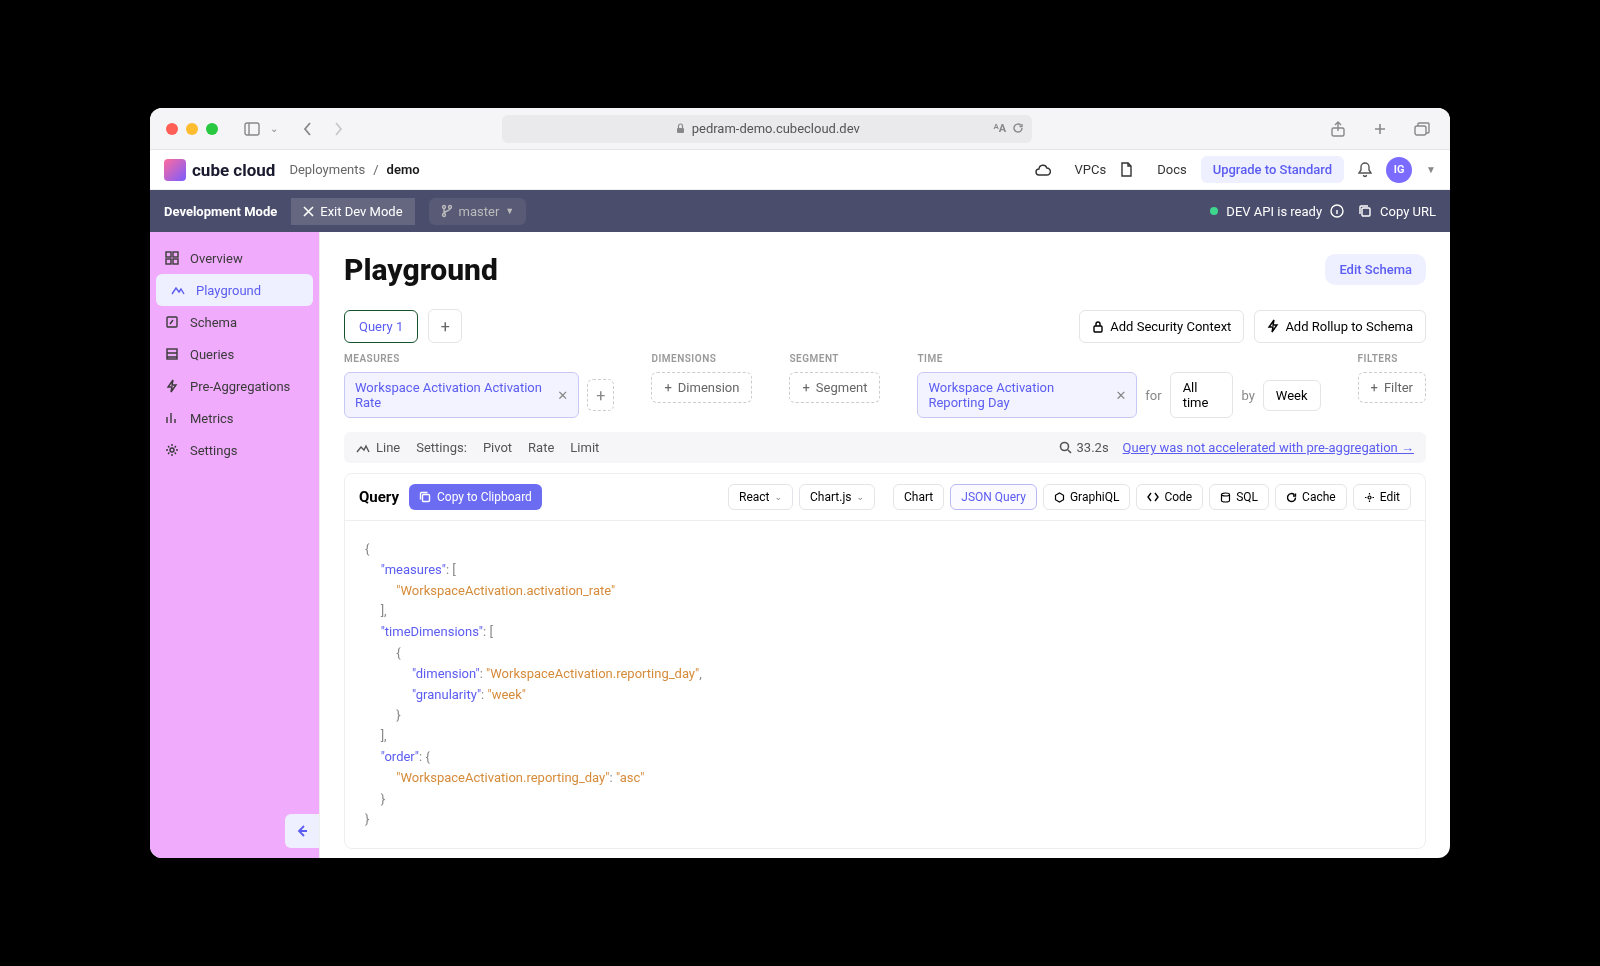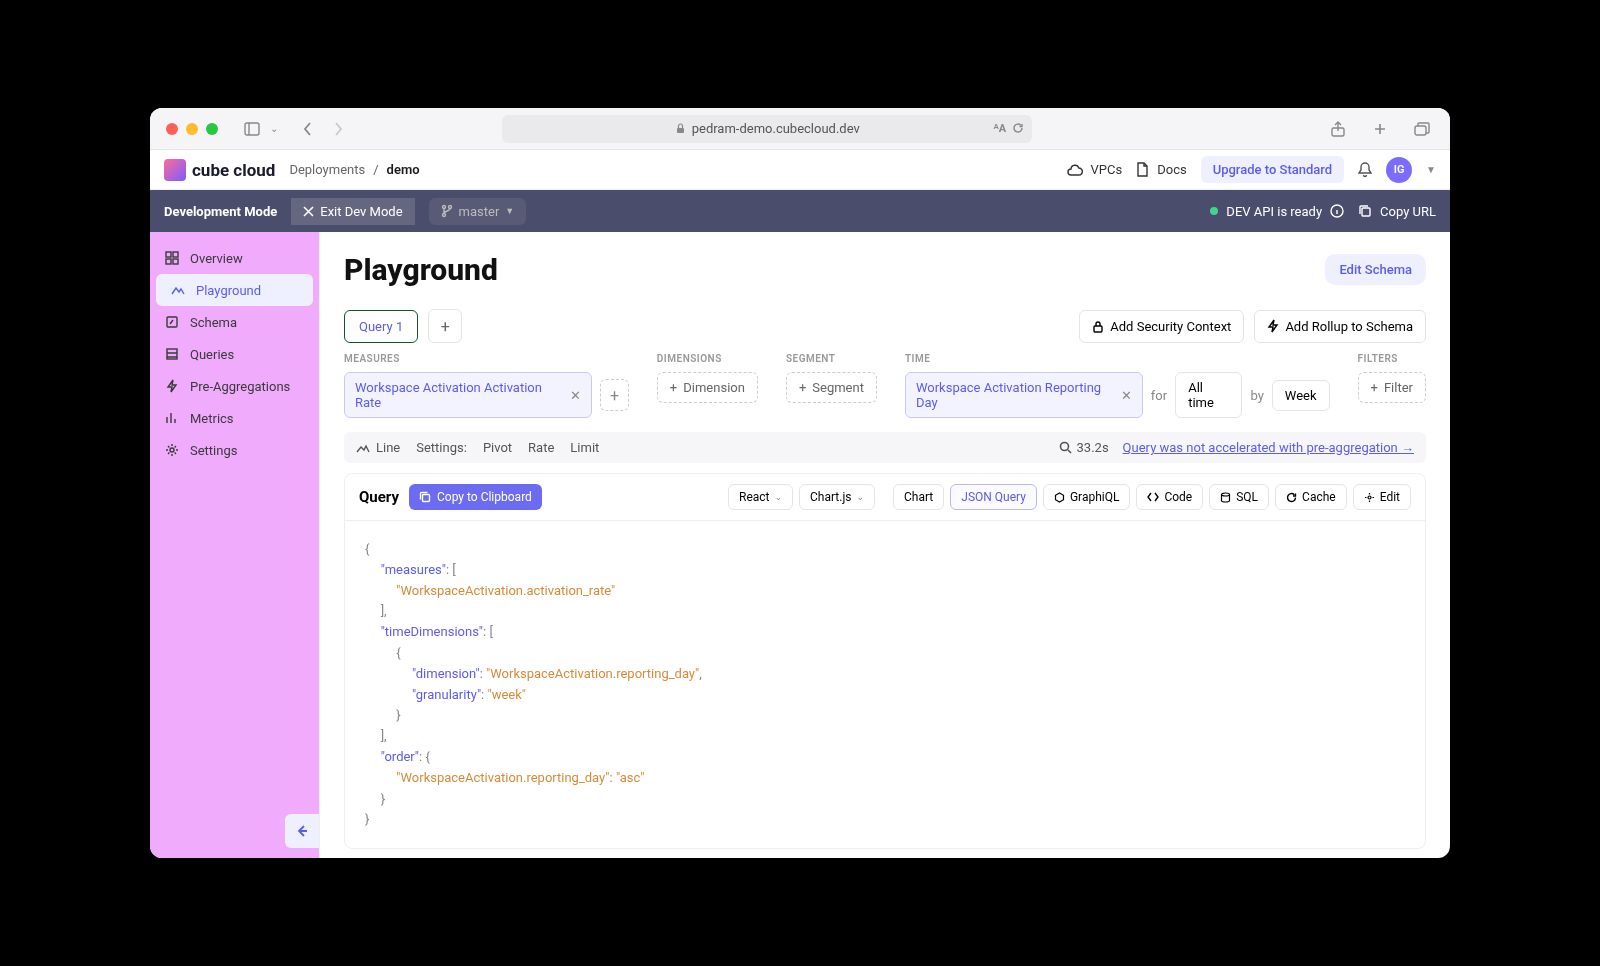--- a/index.html
+++ b/index.html
@@ -13,21 +13,21 @@
 .tb-btn { width:24px; height:24px; display:flex; align-items:center; justify-content:center; border-radius:4px; color:#888; }
 .urlbar { flex:1; max-width:530px; margin:0 auto; height:28px; background:#eaeaec; border-radius:6px; display:flex; align-items:center; justify-content:center; gap:6px; font-size:13px; color:#555; position:relative; }
 .urlbar .right-icons { position:absolute; right:8px; display:flex; gap:6px; color:#888; }
 .tb-right { display:flex; gap:18px; color:#888; margin-left:auto; }
 .header { height:40px; background:#fff; display:flex; align-items:center; padding:0 14px; border-bottom:1px solid #eee; gap:14px; }
 .logo { display:flex; align-items:center; gap:6px; font-weight:700; font-size:17px; color:#1a1a2e; }
 .logo .mark { width:22px; height:22px; background:linear-gradient(135deg,#ff6b9d,#7b5cff); border-radius:4px; position:relative; }
 .crumb { font-size:13px; color:#666; display:flex; gap:8px; align-items:center; }
 .crumb b{color:#1a1a1a; font-weight:600;}
 .hspacer{flex:1;}
-.hlink{font-size:13px;color:#333;display:flex;align-items:center;gap:8px;}
+.hlink{font-size:13px;color:#333;display:flex;align-items:center;gap:24px;}
 .upgrade{background:#eef0ff;color:#5b5cf1;padding:6px 12px;border-radius:6px;font-size:13px;font-weight:500;}
 .avatar{width:26px;height:26px;border-radius:50%;background:#7b6cff;color:#fff;display:flex;align-items:center;justify-content:center;font-size:11px;font-weight:600;}
 .devbar{height:42px;background:#4a4d6b;color:#fff;display:flex;align-items:center;padding:0 14px;gap:14px;font-size:13px;}
 .devbar .chip{background:rgba(255,255,255,.15);padding:6px 12px;border-radius:0;display:flex;align-items:center;gap:6px;}
 .devbar .branch{background:rgba(255,255,255,.08);padding:6px 12px;border-radius:6px;color:#bbb;display:flex;gap:6px;align-items:center;}
 .devbar .rspacer{flex:1;}
 .devbar .status{display:flex;align-items:center;gap:8px;}
 .ok-dot{width:8px;height:8px;background:#3dd68c;border-radius:50%;}
 .body{flex:1;display:flex;overflow:hidden;}
 .sidebar{width:170px;background:#f0abfc;border-right:1px solid #eee;padding:10px 0;position:relative;}
@@ -37,21 +37,21 @@
 .collapse{position:absolute;bottom:10px;right:0;width:34px;height:34px;background:#eef0ff;color:#5b5cf1;display:flex;align-items:center;justify-content:center;border-radius:6px 0 0 6px;}
 .main{flex:1;overflow:auto;padding:20px 24px;}
 .page-head{display:flex;align-items:center;justify-content:space-between;margin-bottom:22px;}
 .page-title{font-size:30px;font-weight:800;color:#111;}
 .editbtn{background:#eef0ff;color:#5b5cf1;padding:8px 14px;border-radius:10px;font-size:13px;font-weight:500;}
 .tabsrow{display:flex;align-items:center;gap:10px;margin-bottom:10px;}
 .qtab{border:1px solid #14532d;padding:8px 14px;font-size:13px;color:#5b5cf1;border-radius:6px;background:#fff;}
 .plusbtn{border:1px solid #e3e3e8;width:34px;height:34px;display:flex;align-items:center;justify-content:center;border-radius:6px;color:#666;}
 .tabsright{margin-left:auto;display:flex;gap:10px;}
 .obtns{border:1px solid #e3e3e8;padding:8px 12px;border-radius:6px;font-size:13px;display:flex;gap:6px;align-items:center;background:#fff;}
-.filterrow{display:flex;gap:28px;margin-bottom:6px;}
+.filterrow{display:flex;gap:37px;margin-bottom:6px;}
 .fcol{display:flex;flex-direction:column;gap:8px;}
 .flabel{font-size:10px;letter-spacing:.5px;color:#999;font-weight:600;}
 .chipsrow{display:flex;align-items:center;gap:8px;}
 .tag{border:1px solid #c8c8f5;background:#f3f3ff;color:#5b5cf1;padding:7px 10px;border-radius:6px;font-size:13px;display:flex;gap:8px;align-items:center;}
 .tag .x{color:#888;}
 .dashbtn{border:1px dashed #ccc;padding:7px 12px;border-radius:6px;font-size:13px;color:#666;display:flex;gap:6px;align-items:center;}
 .plusq{border:1px dashed #ccc;width:30px;height:32px;display:flex;align-items:center;justify-content:center;border-radius:6px;color:#888;}
 .forby{font-size:13px;color:#888;}
 .selbtn{border:1px solid #e3e3e8;padding:7px 12px;border-radius:6px;font-size:13px;background:#fff;}
 .fcol-last{margin-left:auto;}

